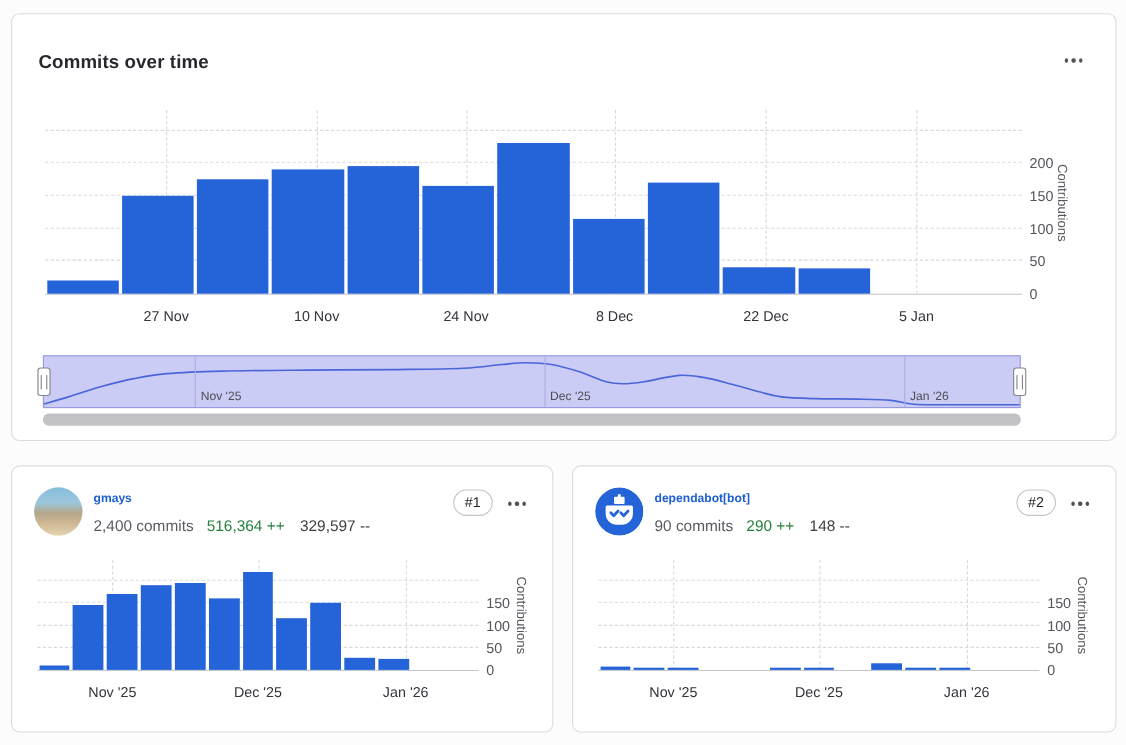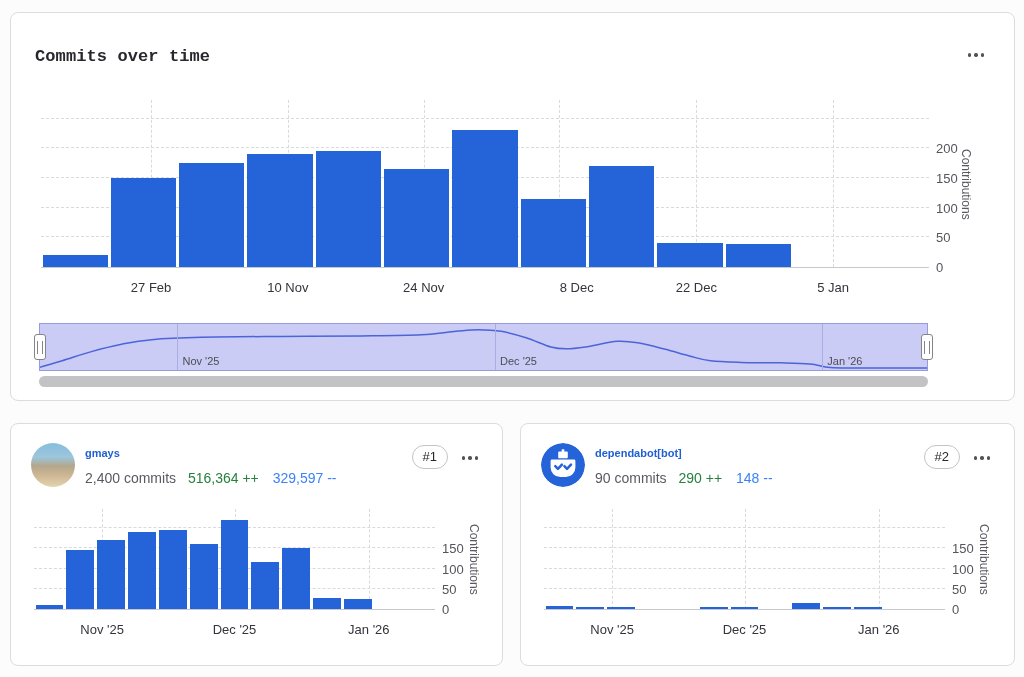--- a/index.html
+++ b/index.html
@@ -7,21 +7,21 @@
   #page{
     position:relative;width:1024px;height:677px;
     font-family:"Liberation Sans","DejaVu Sans",sans-serif;
     background:#fcfcfd;overflow:hidden;
   }
   .card{position:absolute;background:#fff;border:1px solid #dcdcde;border-radius:8px;}
   #main-card{left:10px;top:12px;width:1005px;height:389px;}
   #card-gmays{left:10px;top:423px;width:493px;height:243px;}
   #card-bot{left:520px;top:423px;width:495px;height:243px;padding-left:24px;}
 
-  .card-title{position:absolute;left:24px;top:20px;font-size:17px;font-weight:700;color:#28272d;letter-spacing:.1px;font-family:Liberation Mono, monospace;}
+  .card-title{position:absolute;left:24px;top:20px;font-size:17px;font-weight:700;color:#28272d;letter-spacing:.1px;}
   .card-subtitle{position:absolute;left:24px;top:48px;font-size:13px;color:#626168;}
 
   .menu-btn{position:absolute;display:inline-flex;gap:3px;align-items:center;cursor:pointer;padding:4px;}
   .menu-btn i{width:3.5px;height:3.5px;border-radius:50%;background:#535158;display:block;}
 
   
   .barchart{position:absolute;border-bottom:1px solid #c8c8cf;}
   .hgrid{position:absolute;left:0;width:100%;height:0;border-top:1px dashed #d9d9de;}
   .vgrid{position:absolute;top:0;height:100%;width:0;border-left:1px dashed #d9d9de;}
   .bar{position:absolute;bottom:0;background:#2563d8;}
@@ -43,21 +43,21 @@
   #handle-left{left:-6px;}
   #handle-right{right:-6px;}
   #nav-scrollbar{position:absolute;left:28px;top:363px;width:889px;height:11px;background:#c3c3c5;border-radius:6px;cursor:pointer;}
 
   
   .avatar{position:absolute;left:20px;top:19px;width:44px;height:44px;border-radius:50%;overflow:hidden;}
   .avatar.photo{background:linear-gradient(180deg,#86bddd 0%,#9cc6dc 32%,#b3a78d 52%,#ccb592 72%,#e3d4ae 100%);}
   .c-name{position:absolute;left:74px;top:23px;font-size:11px;font-weight:700;color:#1f5fd2;text-decoration:none;cursor:pointer;}
   .c-stats{position:absolute;left:74px;top:46px;font-size:14px;color:#5b5961;white-space:nowrap;}
   .c-stats .add{color:#27813e;margin-left:8px;}
-  .c-stats .del{color:#3b82f6;margin-left:10px;text-align:right;}
+  .c-stats .del{color:#404040;margin-left:10px;text-align:right;}
   .rank-pill{position:absolute;top:21px;right:54px;border:1px solid #c4c3c8;border-radius:14px;
              padding:3px 10px 4px;font-size:13px;color:#28272d;background:#fff;}
 </style>
 </head>
 <body>
 
 <div id="page">
 
   <section class="card" id="main-card">
     <h2 class="card-title">Commits over time</h2>
@@ -69,27 +69,27 @@
         </span>
     </button>
 
     <div class="barchart" style="left:30px;top:87px;width:888px;height:168px;">
         <div class="hgrid" style="bottom: 29.7px;"></div>
         <div class="hgrid" style="bottom: 59.4px;"></div>
         <div class="hgrid" style="bottom: 89.1px;"></div>
         <div class="hgrid" style="bottom: 118.8px;"></div>
         <div class="hgrid" style="bottom: 148.5px;"></div>
         <div class="vgrid" style="left: 110.112px;"></div>
-        <div class="xtick" style="left: 75.112px;">27 Feb</div>
+        <div class="xtick" style="left: 75.112px;">27 Nov</div>
         <div class="vgrid" style="left: 246.864px;"></div>
         <div class="xtick" style="left: 211.864px;">10 Nov</div>
         <div class="vgrid" style="left: 382.728px;"></div>
         <div class="xtick" style="left: 347.728px;">24 Nov</div>
         <div class="vgrid" style="left: 517.704px;"></div>
-        <div class="xtick" style="left: 482.704px; text-align: right;">8 Dec</div>
+        <div class="xtick" style="left: 482.704px;">8 Dec</div>
         <div class="vgrid" style="left: 655.344px;"></div>
         <div class="xtick" style="left: 620.344px;">22 Dec</div>
         <div class="vgrid" style="left: 792.096px;"></div>
         <div class="xtick" style="left: 757.096px;">5 Jan</div>
         <div class="ytick" style="left: 895px; bottom: -8px;">0</div>
         <div class="ytick" style="left: 895px; bottom: 21.7px;">50</div>
         <div class="ytick" style="left: 895px; bottom: 51.4px;">100</div>
         <div class="ytick" style="left: 895px; bottom: 81.1px;">150</div>
         <div class="ytick" style="left: 895px; bottom: 110.8px;">200</div>
         <div class="bar" style="left: 1.5px; width: 65.3077px; height: 11.88px;"></div>

